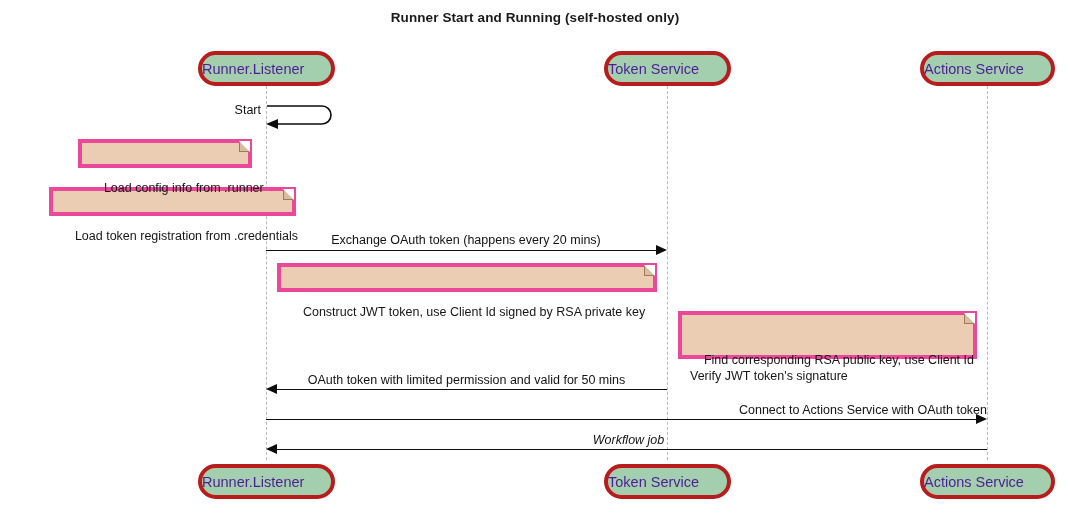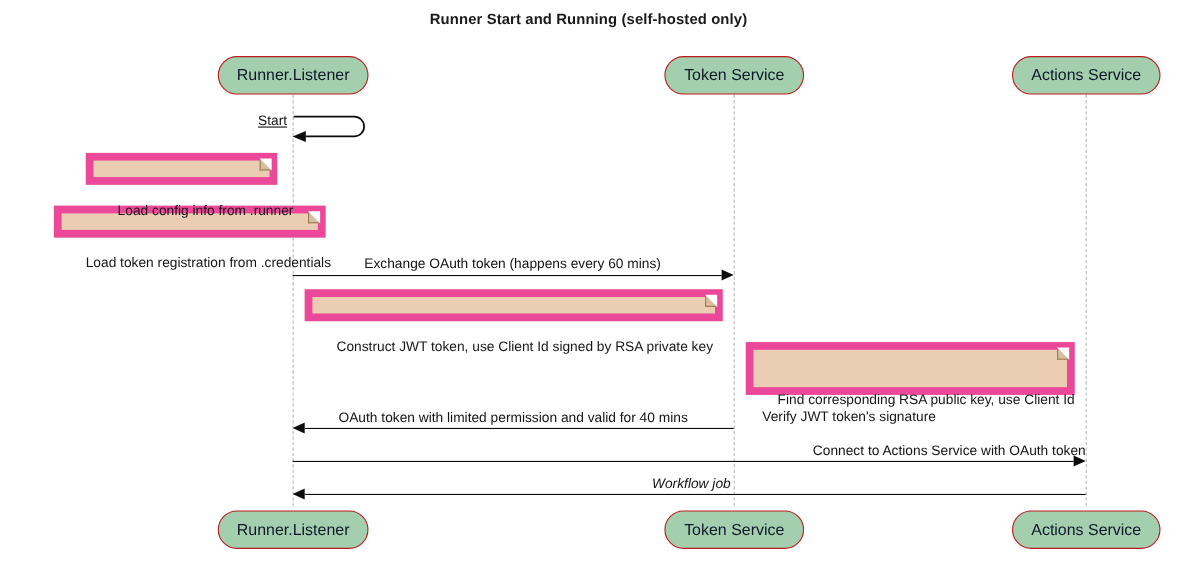--- a/index.html
+++ b/index.html
@@ -35,42 +35,41 @@
     color: #1a1a1a;
     letter-spacing: 0.1px;
   }
 
   
   .participant {
     position: absolute;
     height: 35px;
     border-radius: 18px;
     background: #a4cfaf;
-    border: 1px solid #b91c1c;
+    border: 4px solid #b91c1c;
     display: flex;
     align-items: center;
-    justify-content: center;
     font-size: 14.5px;
-    color: #0f172a;
+    color: #4c1d95;
     box-sizing: border-box;
     white-space: nowrap;
   }
 
   
   .lifeline {
     position: absolute;
     width: 0;
     border-left: 1px dashed #b9b9b9;
   }
 
   
   .note {
     position: absolute;
     background: #ebcdb4;
-    border: 7px solid #ec4899;
+    border: 4px solid #ec4899;
     box-sizing: border-box;
     font-size: 12.5px;
     color: #171717;
     line-height: 16px;
     padding: 5px 8px 5px 8px;
     white-space: pre;
   }
   .note .fold {
     position: absolute;
     top: -1px;
@@ -149,50 +148,50 @@
   <div class="participant" style="left:920px; top:464px; width:135px;">
     <span>Actions Service</span>
   </div>
 
   <div class="self-msg" style="left:262px; top:100px;">
     <svg width="80" height="32" viewBox="0 0 80 32">
       <path d="M5,6 H60 a9,9 0 0 1 9,9 a9,9 0 0 1 -9,9 H16" fill="none" stroke="#0d0d0d" stroke-width="1.6"></path>
       <polygon points="16,19 4,24 16,29" fill="#0d0d0d"></polygon>
     </svg>
   </div>
-  <div class="msg-label" style="left:191px; top:103px; width:70px; text-align:right;text-decoration:underline;">Start</div>
+  <div class="msg-label" style="left:191px; top:103px; width:70px; text-align:right;">Start</div>
 
   <div class="note" style="left:78px; top:139px; width:174px; height:29px;">
     <span class="fold"></span>
     <span class="note-text">Load config info from .runner</span>
   </div>
 
   <div class="note" style="left:9px; top:187px; width:247px; height:29px;margin-left:40px;">
     <span class="fold"></span>
     <span class="note-text">Load token registration from .credentials</span>
   </div>
 
   <div class="msg-line" style="left:266px; top:250px; width:390px;"></div>
   <div class="arrow-r" style="left:656px; top:245px;"></div>
-  <div class="msg-label" style="left:266px; top:233px; width:400px;">Exchange OAuth token (happens every 60 mins)</div>
+  <div class="msg-label" style="left:266px; top:233px; width:400px;">Exchange OAuth token (happens every 20 mins)</div>
 
   <div class="note" style="left:277px; top:263px; width:380px; height:29px;">
     <span class="fold"></span>
     <span class="note-text">Construct JWT token, use Client Id signed by RSA private key</span>
   </div>
 
   <div class="note" style="left:678px; top:311px; width:299px; height:48px;">
     <span class="fold"></span>
     <span class="note-text">Find corresponding RSA public key, use Client Id
 Verify JWT token's signature</span>
   </div>
 
   <div class="msg-line" style="left:277px; top:389px; width:390px;"></div>
   <div class="arrow-l" style="left:266px; top:384px;"></div>
-  <div class="msg-label" style="left:266px; top:373px; width:401px;">OAuth token with limited permission and valid for 40 mins</div>
+  <div class="msg-label" style="left:266px; top:373px; width:401px;">OAuth token with limited permission and valid for 50 mins</div>
 
   <div class="msg-line" style="left:266px; top:419px; width:710px;"></div>
   <div class="arrow-r" style="left:976px; top:414px;"></div>
   <div class="msg-label" style="left:266px; top:403px; width:721px;text-align:right;">Connect to Actions Service with OAuth token</div>
 
   <div class="msg-line" style="left:277px; top:449px; width:710px;"></div>
   <div class="arrow-l" style="left:266px; top:444px;"></div>
   <div class="msg-label" style="left:466px; top:433px; width:325px;font-style:italic;">Workflow job</div>
 
 </div>

